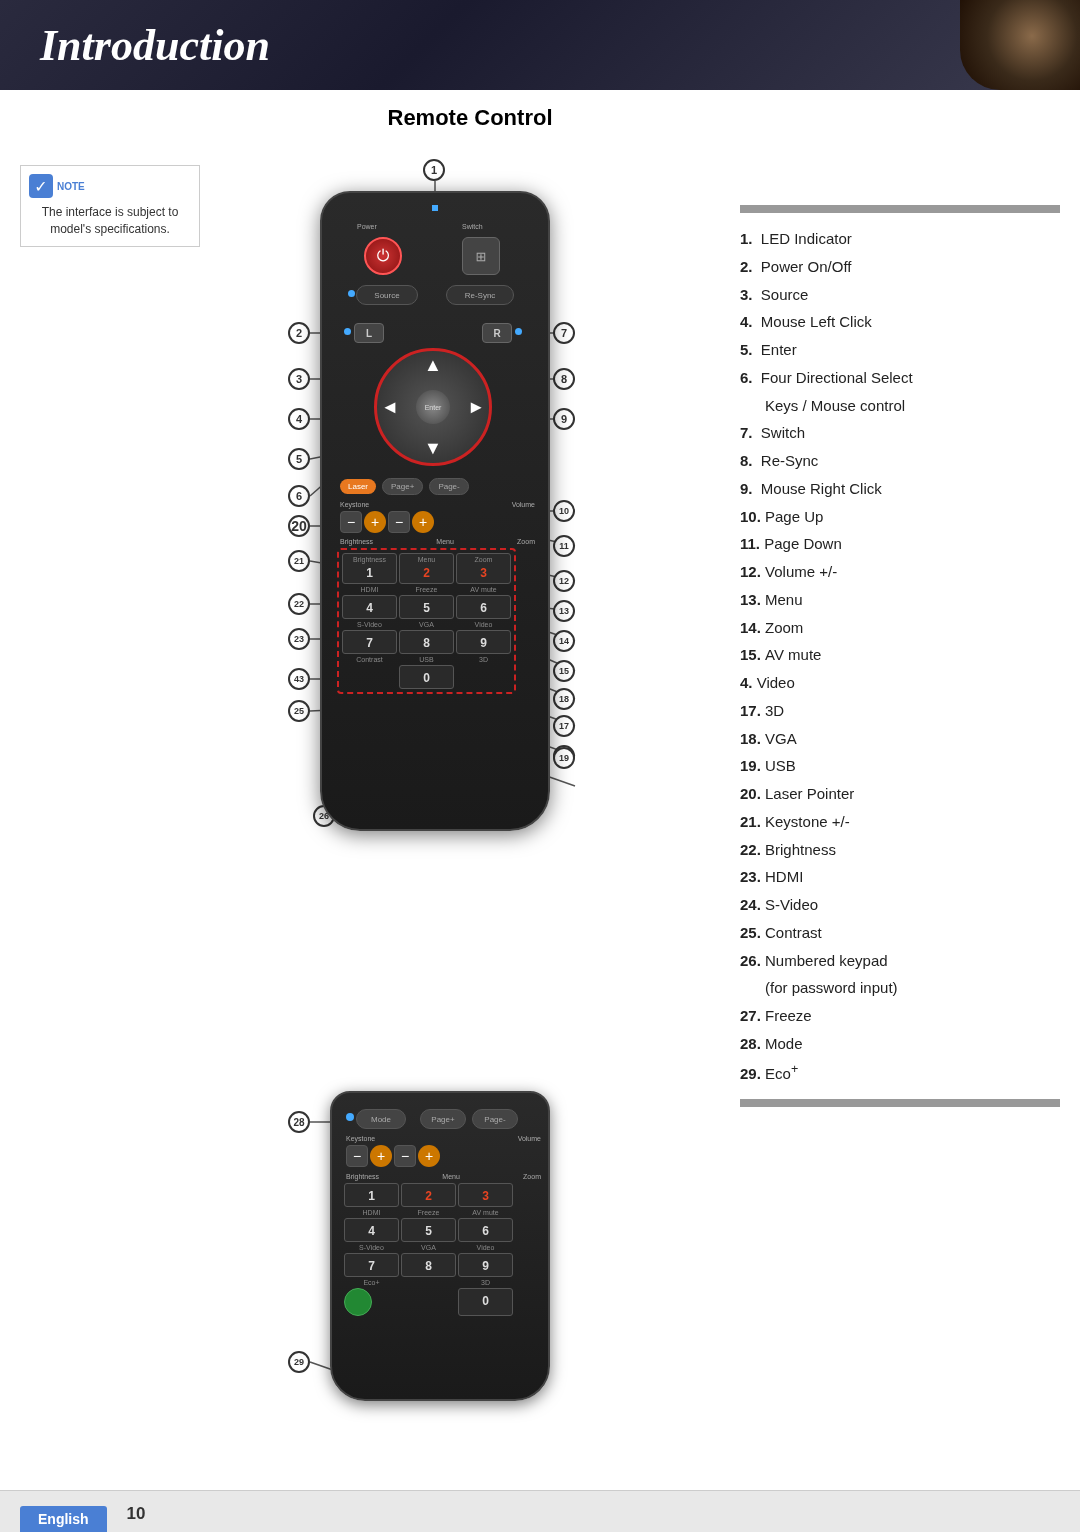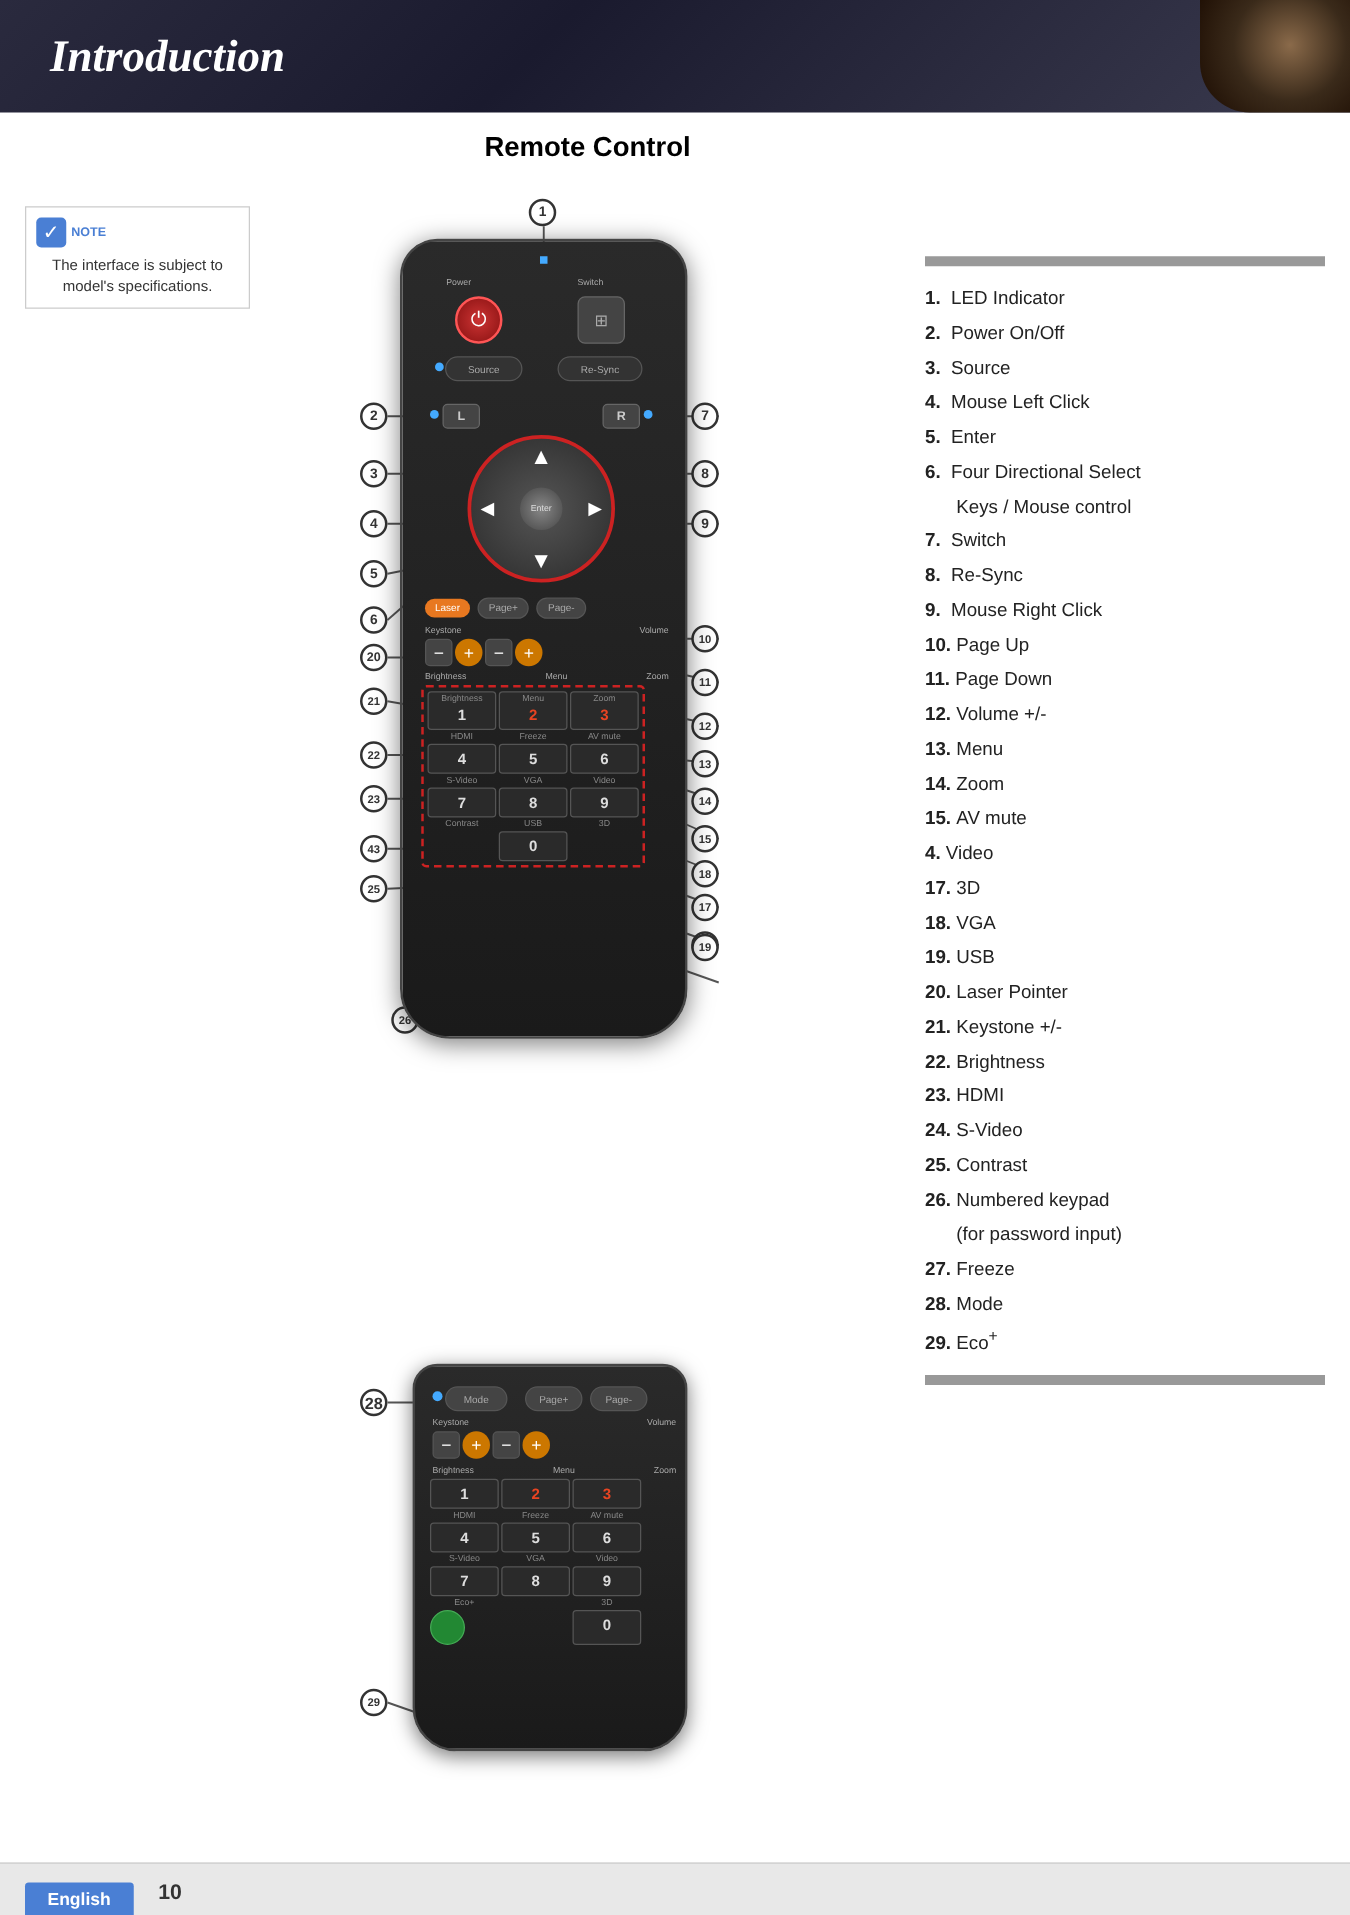--- a/index.html
+++ b/index.html
@@ -15,21 +15,21 @@
     
     .header {
       background: linear-gradient(135deg, #2a2a3e 0%, #1a1a2e 40%, #3a3a4e 100%);
       height: 90px;
       display: flex;
       align-items: center;
       padding: 0 40px;
       position: relative;
     }
     .header-title {
-      font-size: 36px;
+      font-size: 44px;
       font-style: italic;
       font-weight: bold;
       color: #fff;
       font-family: Times New Roman, serif;
     }
     .header-lens {
       position: absolute;
       right: 0;
       top: 0;
       width: 120px;
@@ -280,21 +280,21 @@
       <div class="circle-label" style="left:333px;top:509px;font-size:9px;">15</div>
 
       <div class="circle-label" style="left:333px;top:537px;font-size:9px;">18</div>
 
       <div class="circle-label" style="left:333px;top:564px;font-size:9px;">17</div>
 
       <div class="circle-label" style="left:333px;top:594px;font-size:9px;">18</div>
 
       <div class="circle-label" style="left:333px;top:596px;font-size:9px;">19</div>
 
-      <div class="circle-label" style="left:68px;top:364px;font-size:10px;">20</div>
+      <div class="circle-label" style="left:68px;top:364px;font-size:14px;">20</div>
 
       <div class="circle-label" style="left:68px;top:399px;font-size:9px;">21</div>
 
       <div class="circle-label" style="left:68px;top:442px;font-size:9px;">22</div>
 
       <div class="circle-label" style="left:68px;top:477px;font-size:9px;">23</div>
 
       <div class="circle-label" style="left:68px;top:517px;font-size:9px;">43</div>
 
       <div class="circle-label" style="left:68px;top:549px;font-size:9px;">25</div>
@@ -426,21 +426,21 @@
             </div>
           </div>
         </div>
 
       </div>
 
     </div>
 
     <div class="second-remote-wrapper" style="margin-top:20px;">
 
-      <div class="circle-label" style="left:68px;top:20px;font-size:13px;">28</div>
+      <div class="circle-label" style="left:68px;top:20px;font-size:10px;">28</div>
 
       <div class="circle-label" style="left:68px;top:260px;font-size:9px;">29</div>
 
       <svg style="position:absolute;top:0;left:0;width:500px;height:340px;">
         <line x1="90" y1="31" x2="130" y2="31" stroke="#555" stroke-width="1.5"></line>
         <line x1="90" y1="271" x2="130" y2="285" stroke="#555" stroke-width="1.5"></line>
       </svg>
 
       <div class="remote2-body">
 

